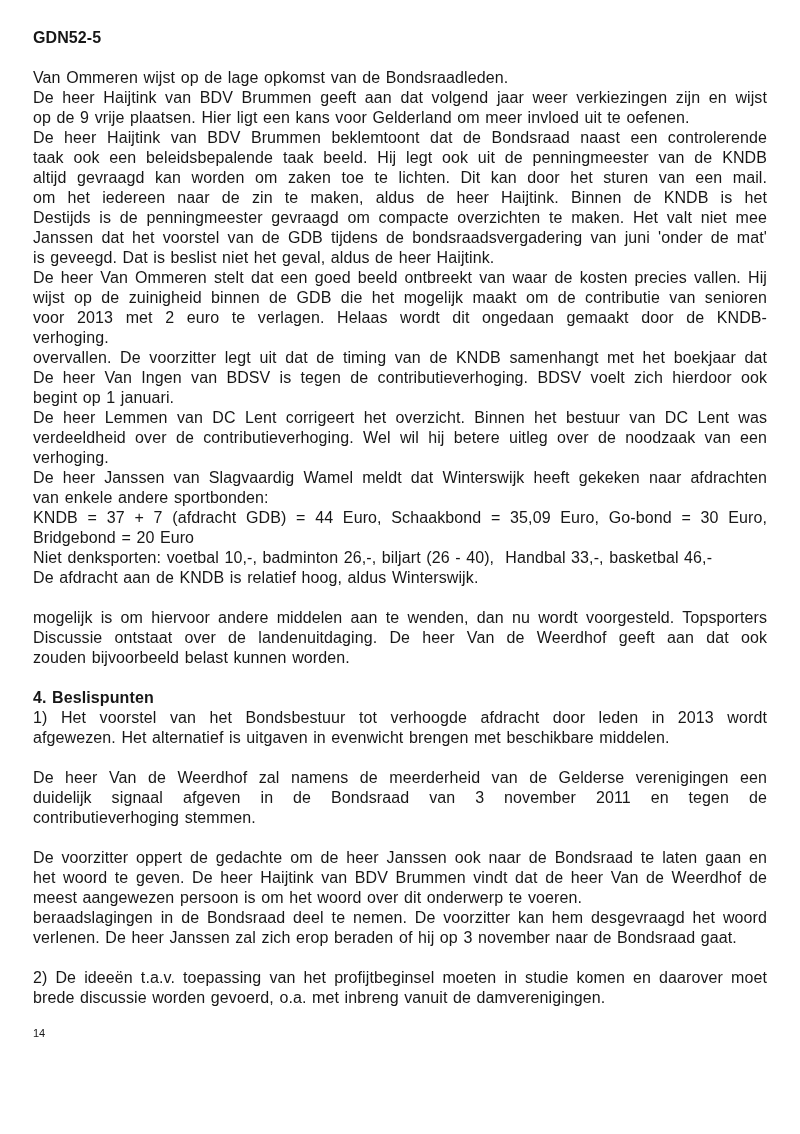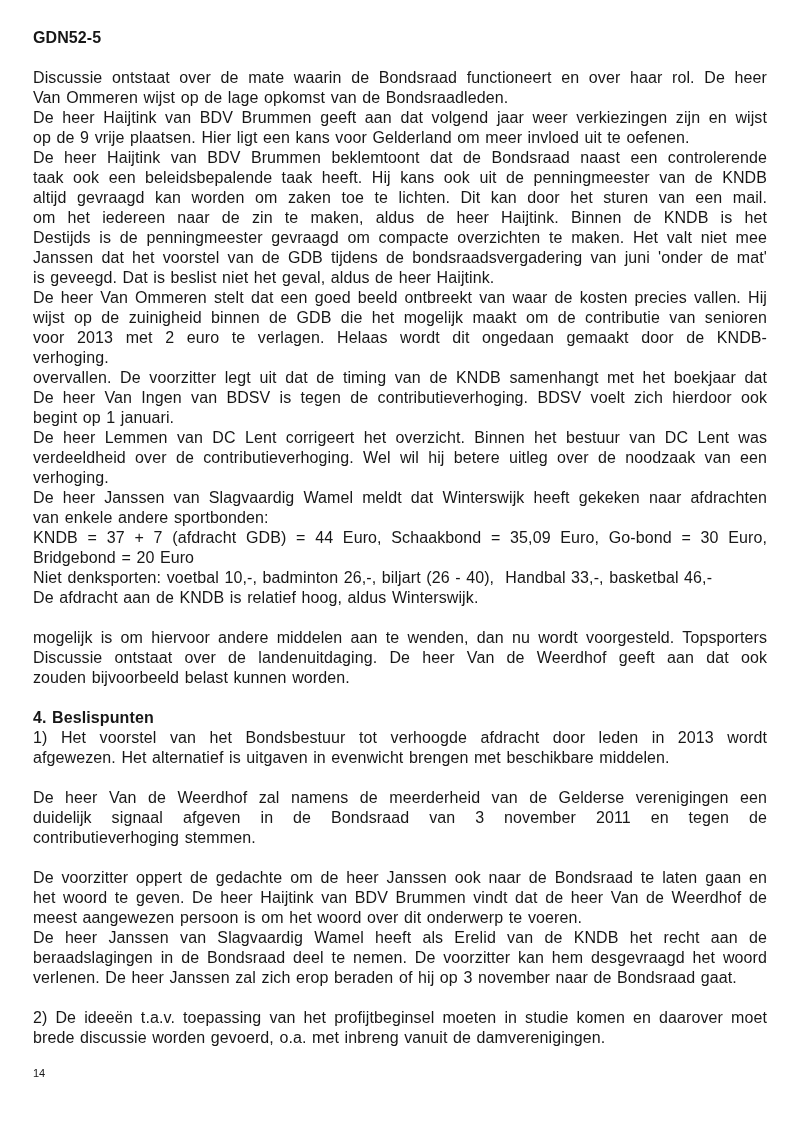--- a/index.html
+++ b/index.html
@@ -42,30 +42,29 @@
 </head>
 <body>
 
 <div class="page">
   <div class="doc-body">
       <div class="block heading">
         <div class="line">GDN52-5</div>
       </div>
       <div class="spacer"></div>
       <div class="block para">
-        <div class="line just">Discussie ontstaat over de mate waarin de Bondsraad functioneert en over haar rol. De heer</div>
         <div class="line">Van Ommeren wijst op de lage opkomst van de Bondsraadleden.</div>
       </div>
       <div class="block para">
         <div class="line just">De heer Haijtink van BDV Brummen geeft aan dat volgend jaar weer verkiezingen zijn en wijst</div>
         <div class="line">op de 9 vrije plaatsen. Hier ligt een kans voor Gelderland om meer invloed uit te oefenen.</div>
       </div>
       <div class="block para">
         <div class="line just">De heer Haijtink van BDV Brummen beklemtoont dat de Bondsraad naast een controlerende</div>
-        <div class="line just">taak ook een beleidsbepalende taak heeft. Hij kans ook uit de penningmeester van de KNDB</div>
+        <div class="line just">taak ook een beleidsbepalende taak beeld. Hij legt ook uit de penningmeester van de KNDB</div>
         <div class="line just">altijd gevraagd kan worden om zaken toe te lichten. Dit kan door het sturen van een mail.</div>
         <div class="line just">om het iedereen naar de zin te maken, aldus de heer Haijtink. Binnen de KNDB is het</div>
         <div class="line just">Destijds is de penningmeester gevraagd om compacte overzichten te maken. Het valt niet mee</div>
         <div class="line just">Janssen dat het voorstel van de GDB tijdens de bondsraadsvergadering van juni 'onder de mat'</div>
         <div class="line">is geveegd. Dat is beslist niet het geval, aldus de heer Haijtink.</div>
       </div>
       <div class="block para">
         <div class="line just">De heer Van Ommeren stelt dat een goed beeld ontbreekt van waar de kosten precies vallen. Hij</div>
         <div class="line just">wijst op de zuinigheid binnen de GDB die het mogelijk maakt om de contributie van senioren</div>
         <div class="line just">voor 2013 met 2 euro te verlagen. Helaas wordt dit ongedaan gemaakt door de KNDB-</div>
@@ -115,21 +114,20 @@
         <div class="line just">duidelijk signaal afgeven in de Bondsraad van 3 november 2011 en tegen de</div>
         <div class="line">contributieverhoging stemmen.</div>
       </div>
       <div class="spacer"></div>
       <div class="block para">
         <div class="line just">De voorzitter oppert de gedachte om de heer Janssen ook naar de Bondsraad te laten gaan en</div>
         <div class="line just">het woord te geven. De heer Haijtink van BDV Brummen vindt dat de heer Van de Weerdhof de</div>
         <div class="line">meest aangewezen persoon is om het woord over dit onderwerp te voeren.</div>
       </div>
       <div class="block para">
-        <div class="line just">De heer Janssen van Slagvaardig Wamel heeft als Erelid van de KNDB het recht aan de</div>
         <div class="line just">beraadslagingen in de Bondsraad deel te nemen. De voorzitter kan hem desgevraagd het woord</div>
         <div class="line">verlenen. De heer Janssen zal zich erop beraden of hij op 3 november naar de Bondsraad gaat.</div>
       </div>
       <div class="spacer"></div>
       <div class="block para">
         <div class="line just">2) De ideeën t.a.v. toepassing van het profijtbeginsel moeten in studie komen en daarover moet</div>
         <div class="line">brede discussie worden gevoerd, o.a. met inbreng vanuit de damverenigingen.</div>
       </div>
     </div>
   <div class="page-number">14</div>

